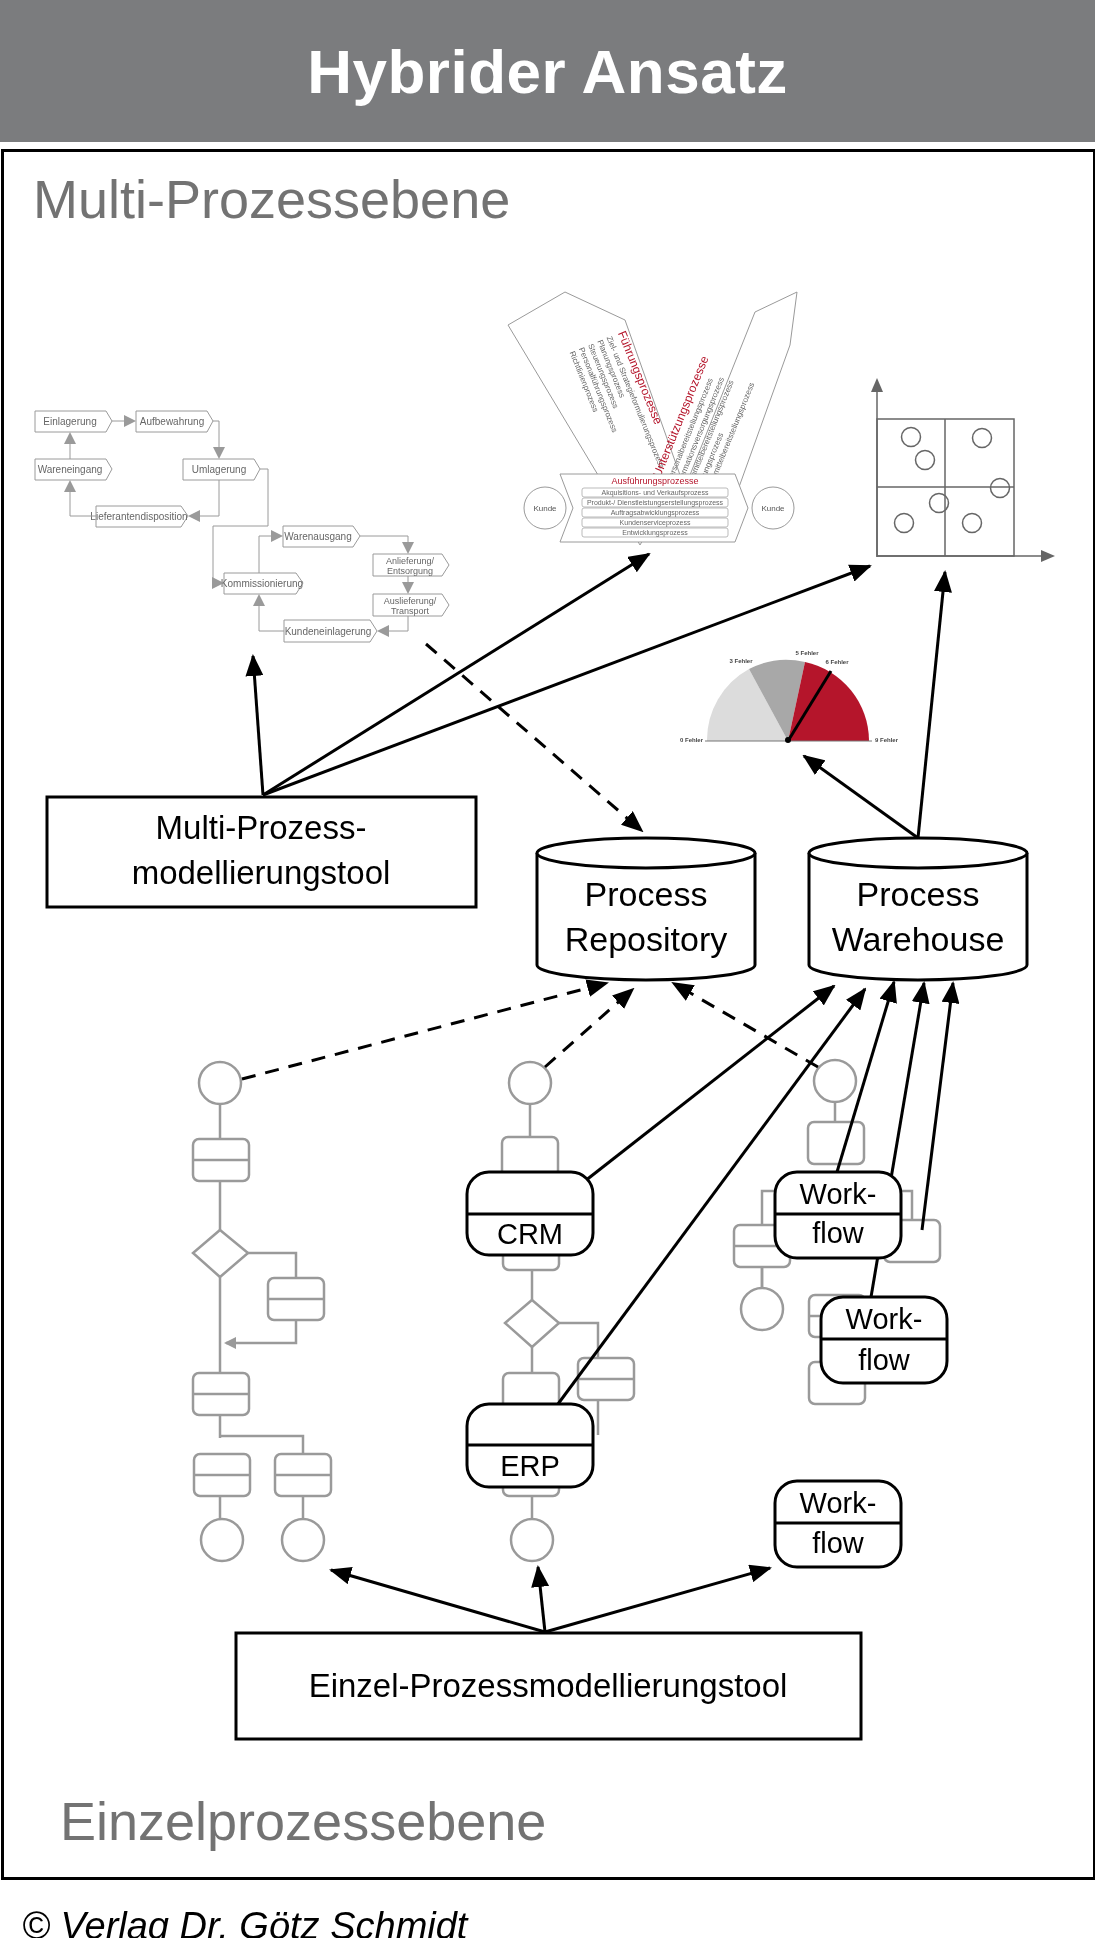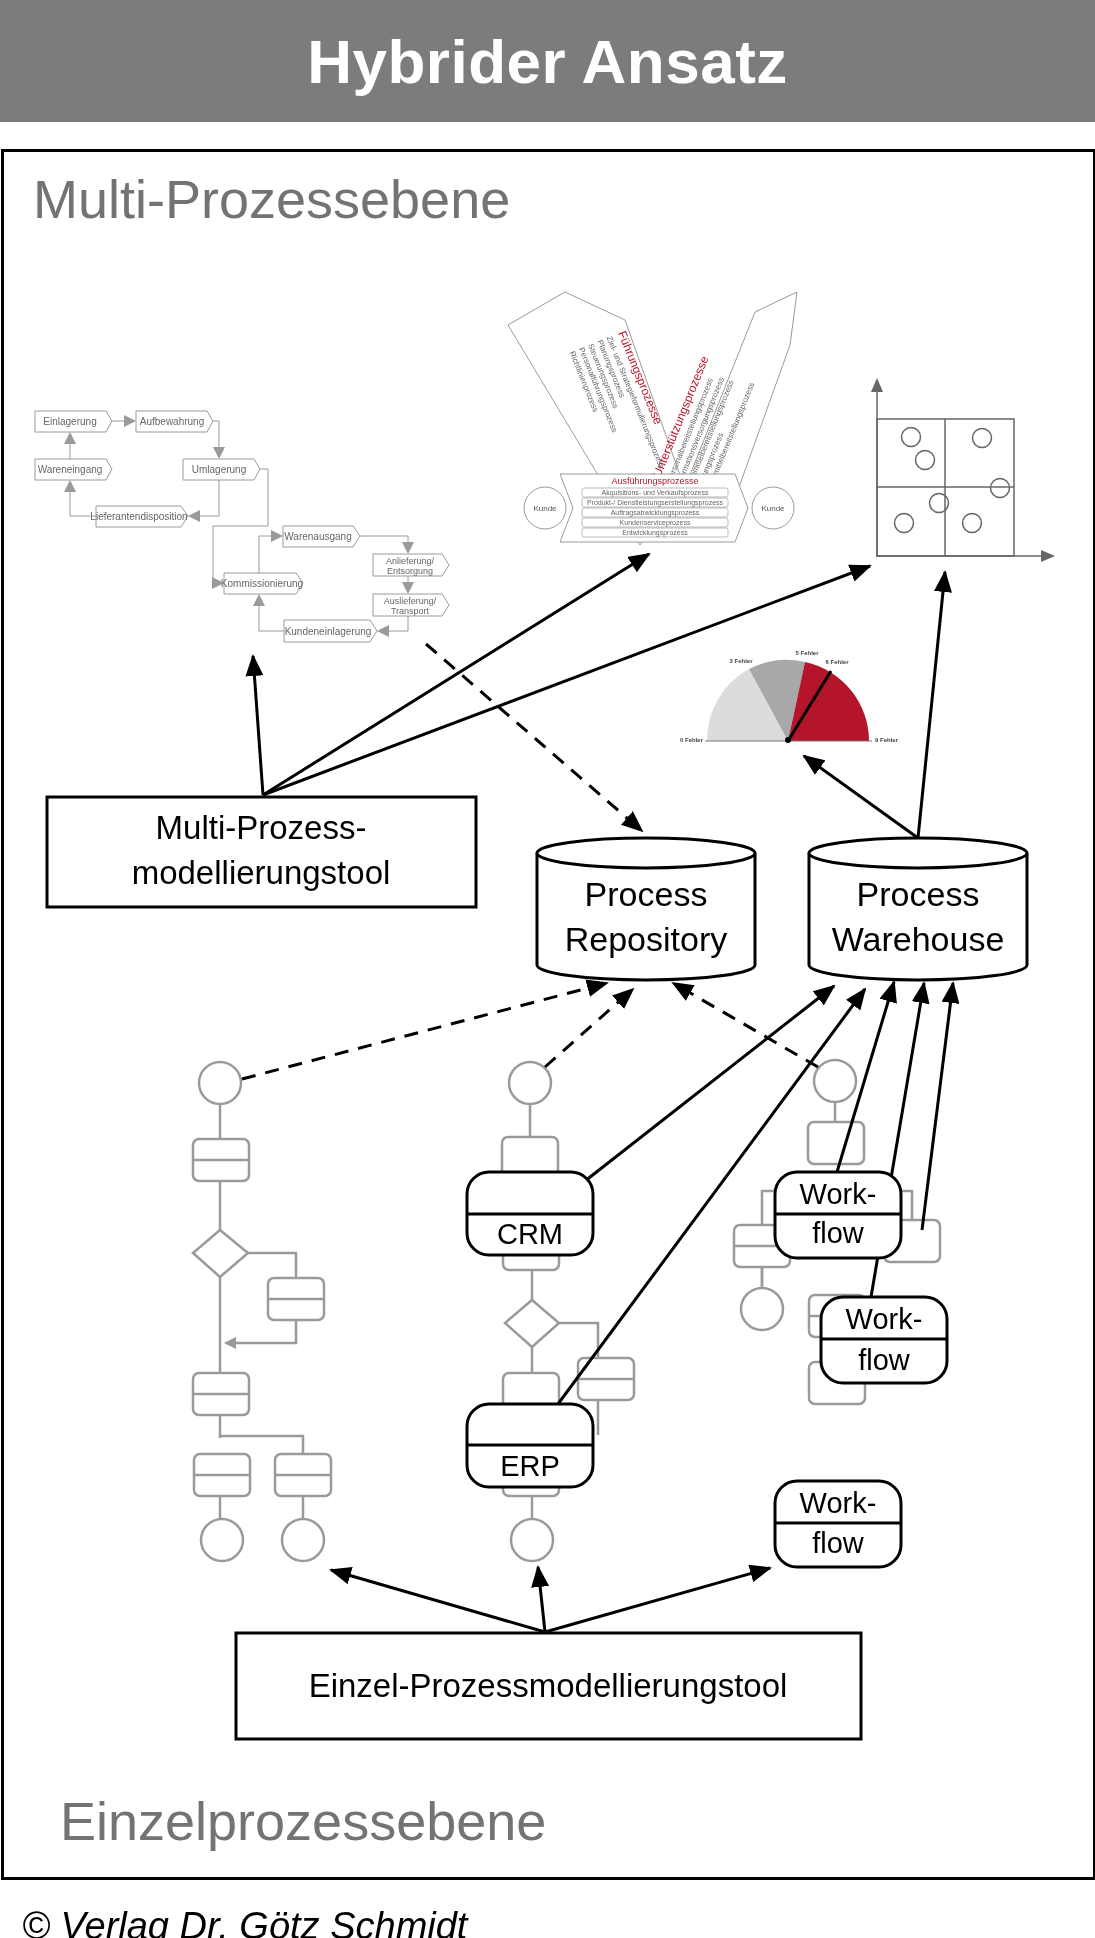--- a/index.html
+++ b/index.html
@@ -1,17 +1,17 @@
 <!DOCTYPE html>
 <html><head>
 <meta charset="utf-8">
 <style>
   html,body{margin:0;padding:0;background:#fff;}
   body{width:1095px;height:1938px;position:relative;overflow:hidden;font-family:"Liberation Sans",sans-serif;}
-  #titlebar{position:absolute;left:0;top:0;width:1095px;height:122px;background:#7b7c7e;display:flex;align-items:center;justify-content:center;}
+  #titlebar{position:absolute;left:0;top:0;width:1095px;height:142px;background:#7b7c7e;display:flex;align-items:center;justify-content:center;}
   #titlebar span{color:#fff;font-weight:bold;font-size:62px;letter-spacing:0.5px;}
   #frame{position:absolute;left:1px;top:149px;width:1089px;height:1725px;border:3px solid #000;}
   #diagram{position:absolute;left:0;top:0;}
   .lvl{position:absolute;font-size:54px;color:#737373;}
   #copyright{position:absolute;left:22px;top:1880px;font-size:38px;font-style:italic;color:#000;margin-top:25px;}
   svg text{font-family:"Liberation Sans",sans-serif;}
 </style>
 </head>
 <body>
 

